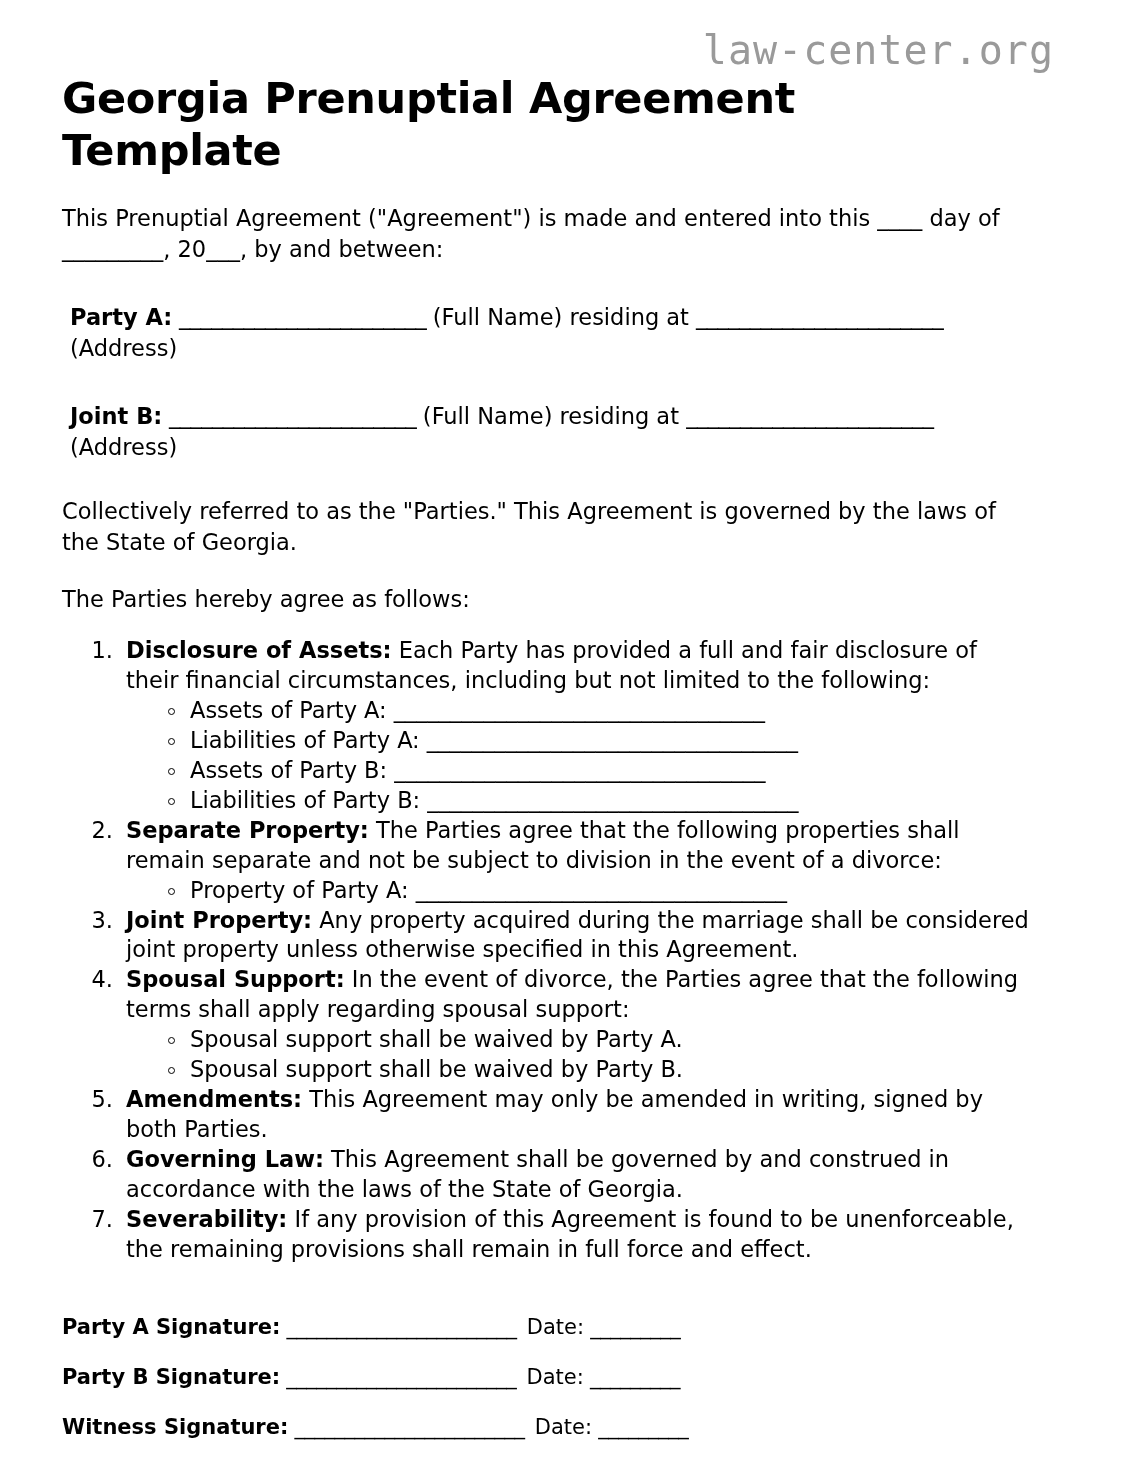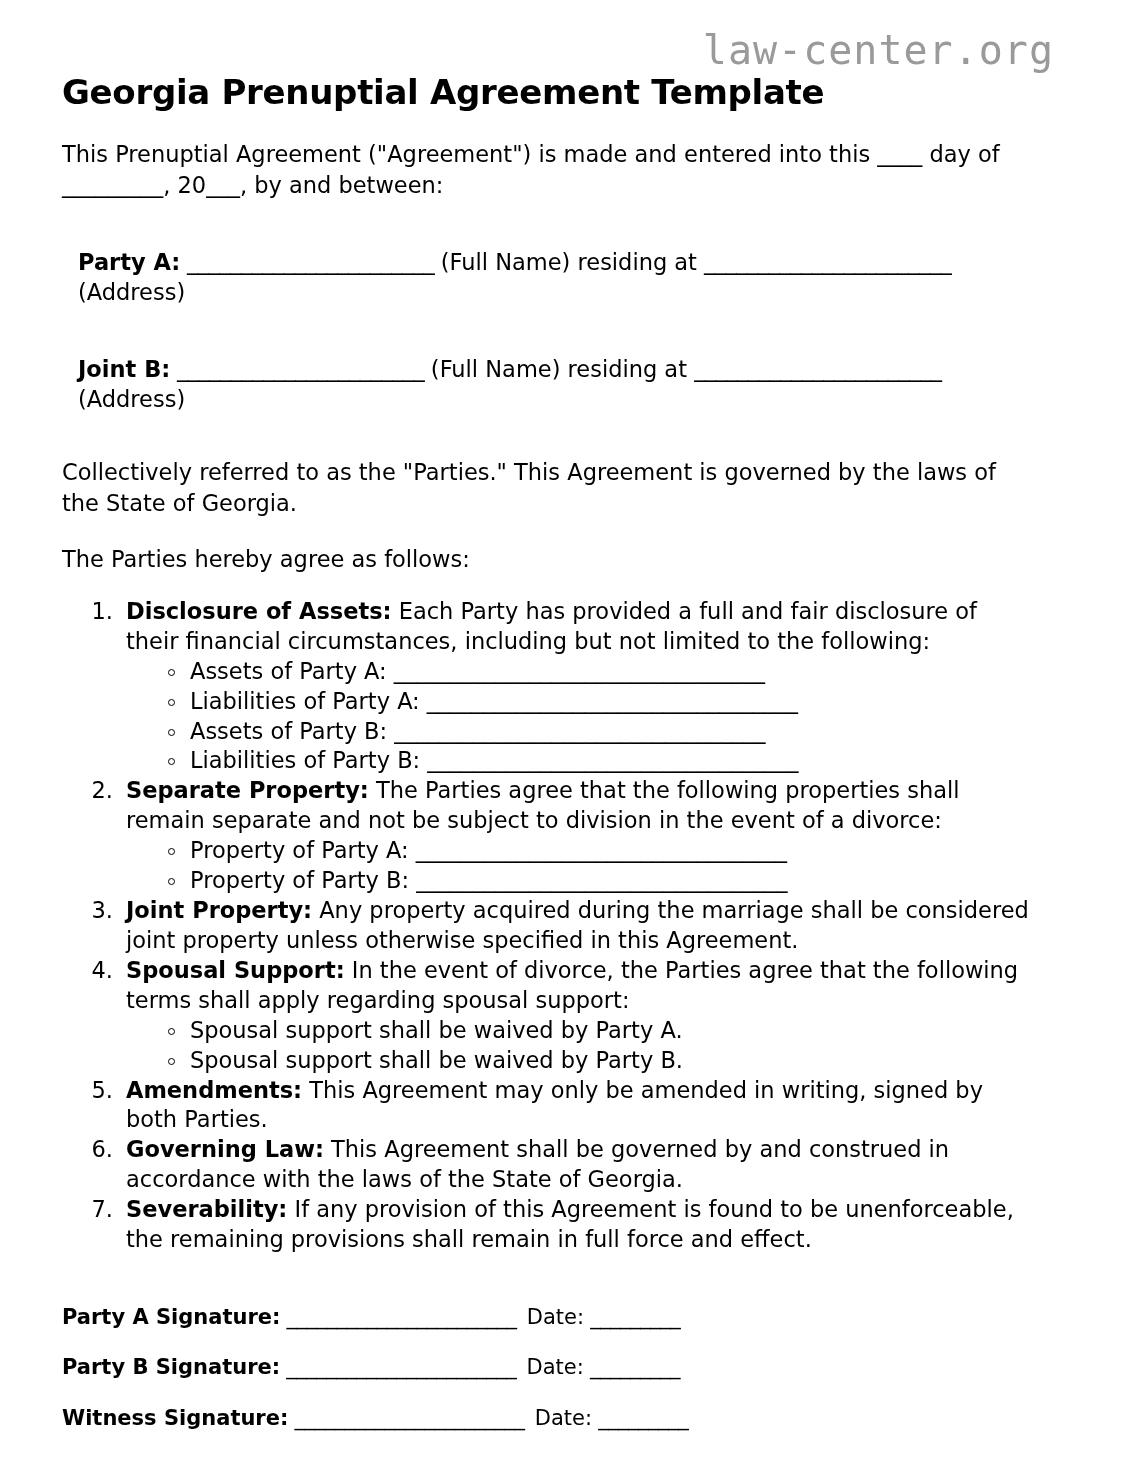--- a/index.html
+++ b/index.html
@@ -29,35 +29,35 @@
     font-family: "DejaVu Sans Mono", monospace;
     font-size: 40px;
     letter-spacing: 1px;
     color: #9a9a9a;
     line-height: 1;
     white-space: nowrap;
   }
   h1.doc-title {
     margin: 0;
     padding-top: 72px;
-    font-size: 34px;
+    font-size: 43px;
     font-weight: bold;
     line-height: 1.22;
     letter-spacing: -0.3px;
     max-width: 820px;
   }
   p.body-text {
     margin: 0;
     padding-top: 26px;
     font-size: 22.5px;
     line-height: 1.36;
     max-width: 1010px;
   }
   p.party-line {
-    margin: 16px;
+    margin: 8px;
     padding-top: 30px;
     font-size: 22.5px;
     line-height: 1.36;
     max-width: 1010px;
   }
   p.party-line .lbl { font-weight: bold; }
   .blank { letter-spacing: -0.5px; }
 
   ol.clauses {
     margin: 0;
@@ -134,21 +134,20 @@
 
   <ol class="clauses">
       <li><span class="clause-title">Disclosure of Assets:</span><span> Each Party has provided a full and fair disclosure of their financial circumstances, including but not limited to the following:</span><ul class="subitems">
           <li>Assets of Party A: _________________________________</li>
           <li>Liabilities of Party A: _________________________________</li>
           <li>Assets of Party B: _________________________________</li>
           <li>Liabilities of Party B: _________________________________</li>
         </ul></li>
       <li><span class="clause-title">Separate Property:</span><span> The Parties agree that the following properties shall remain separate and not be subject to division in the event of a divorce:</span><ul class="subitems">
           <li>Property of Party A: _________________________________</li>
-          <li>Property of Party B: _________________________________</li>
         </ul></li>
       <li><span class="clause-title">Joint Property:</span><span> Any property acquired during the marriage shall be considered joint property unless otherwise specified in this Agreement.</span></li>
       <li><span class="clause-title">Spousal Support:</span><span> In the event of divorce, the Parties agree that the following terms shall apply regarding spousal support:</span><ul class="subitems">
           <li>Spousal support shall be waived by Party A.</li>
           <li>Spousal support shall be waived by Party B.</li>
         </ul></li>
       <li><span class="clause-title">Amendments:</span><span> This Agreement may only be amended in writing, signed by both Parties.</span></li>
       <li><span class="clause-title">Governing Law:</span><span> This Agreement shall be governed by and construed in accordance with the laws of the State of Georgia.</span></li>
       <li><span class="clause-title">Severability:</span><span> If any provision of this Agreement is found to be unenforceable, the remaining provisions shall remain in full force and effect.</span></li>
     </ol>

